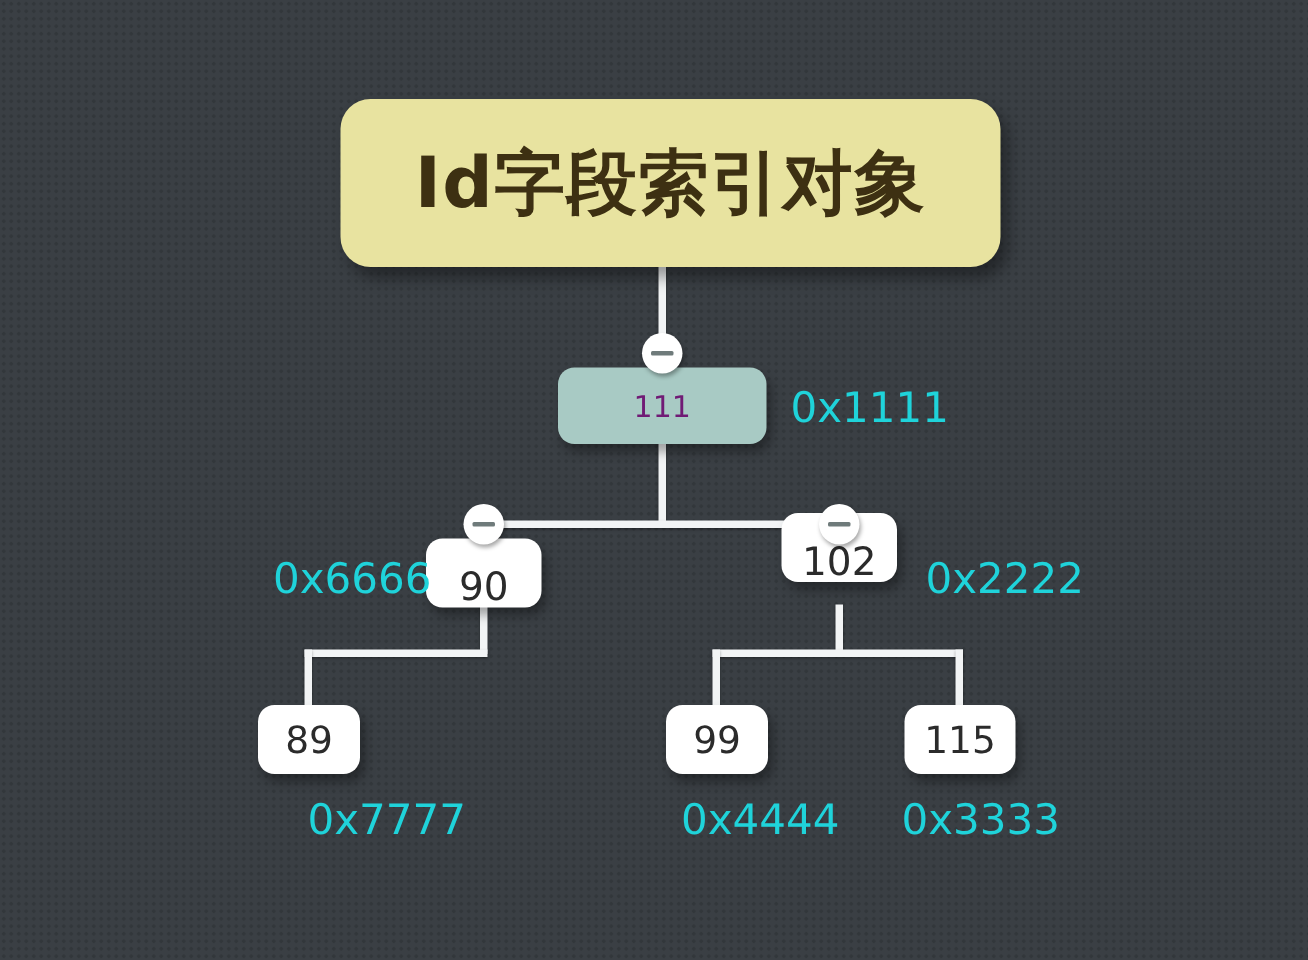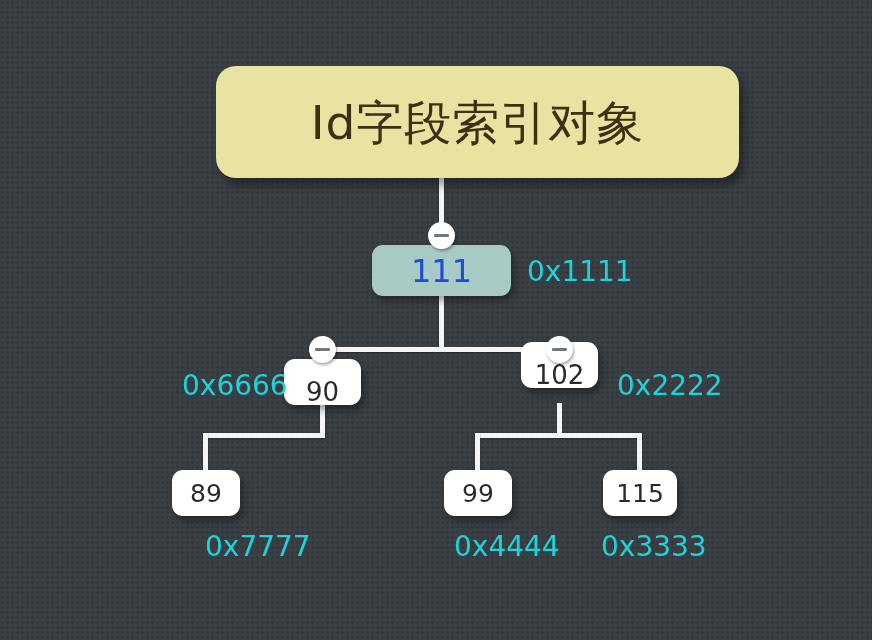--- a/index.html
+++ b/index.html
@@ -47,45 +47,46 @@
     box-shadow: 3px 5px 7px rgba(0,0,0,0.34);
     z-index: 3;
   }
   .node-label {
     line-height: 1;
     white-space: nowrap;
   }
 
   
   .node-title {
-    left: 216px;
+    left: 227px;
     top: 66px;
-    width: 523px;
+    width: 440px;
     height: 112px;
     border-radius: 20px;
     background: #e8e3a0;
     box-shadow: 5px 7px 10px rgba(0,0,0,0.38);
+    font-weight: bold;
   }
   .node-title .node-label {
     font-size: 47px;
     color: #3d3012;
     letter-spacing: 1px;
   }
 
   
   .node-root {
     left: 372px;
     top: 245px;
     width: 139px;
     height: 51px;
     background: #a8cac4;
   }
   .node-root .node-label {
-    font-size: 32px;
-    color: #1d4ed8;
+    font-size: 20px;
+    color: #701a75;
     text-align: right;
   }
 
   
   .node-mid {
     width: 77px;
     height: 46px;
     align-items: flex-end;
   }
   .node-mid .node-label { font-size: 26px; }

